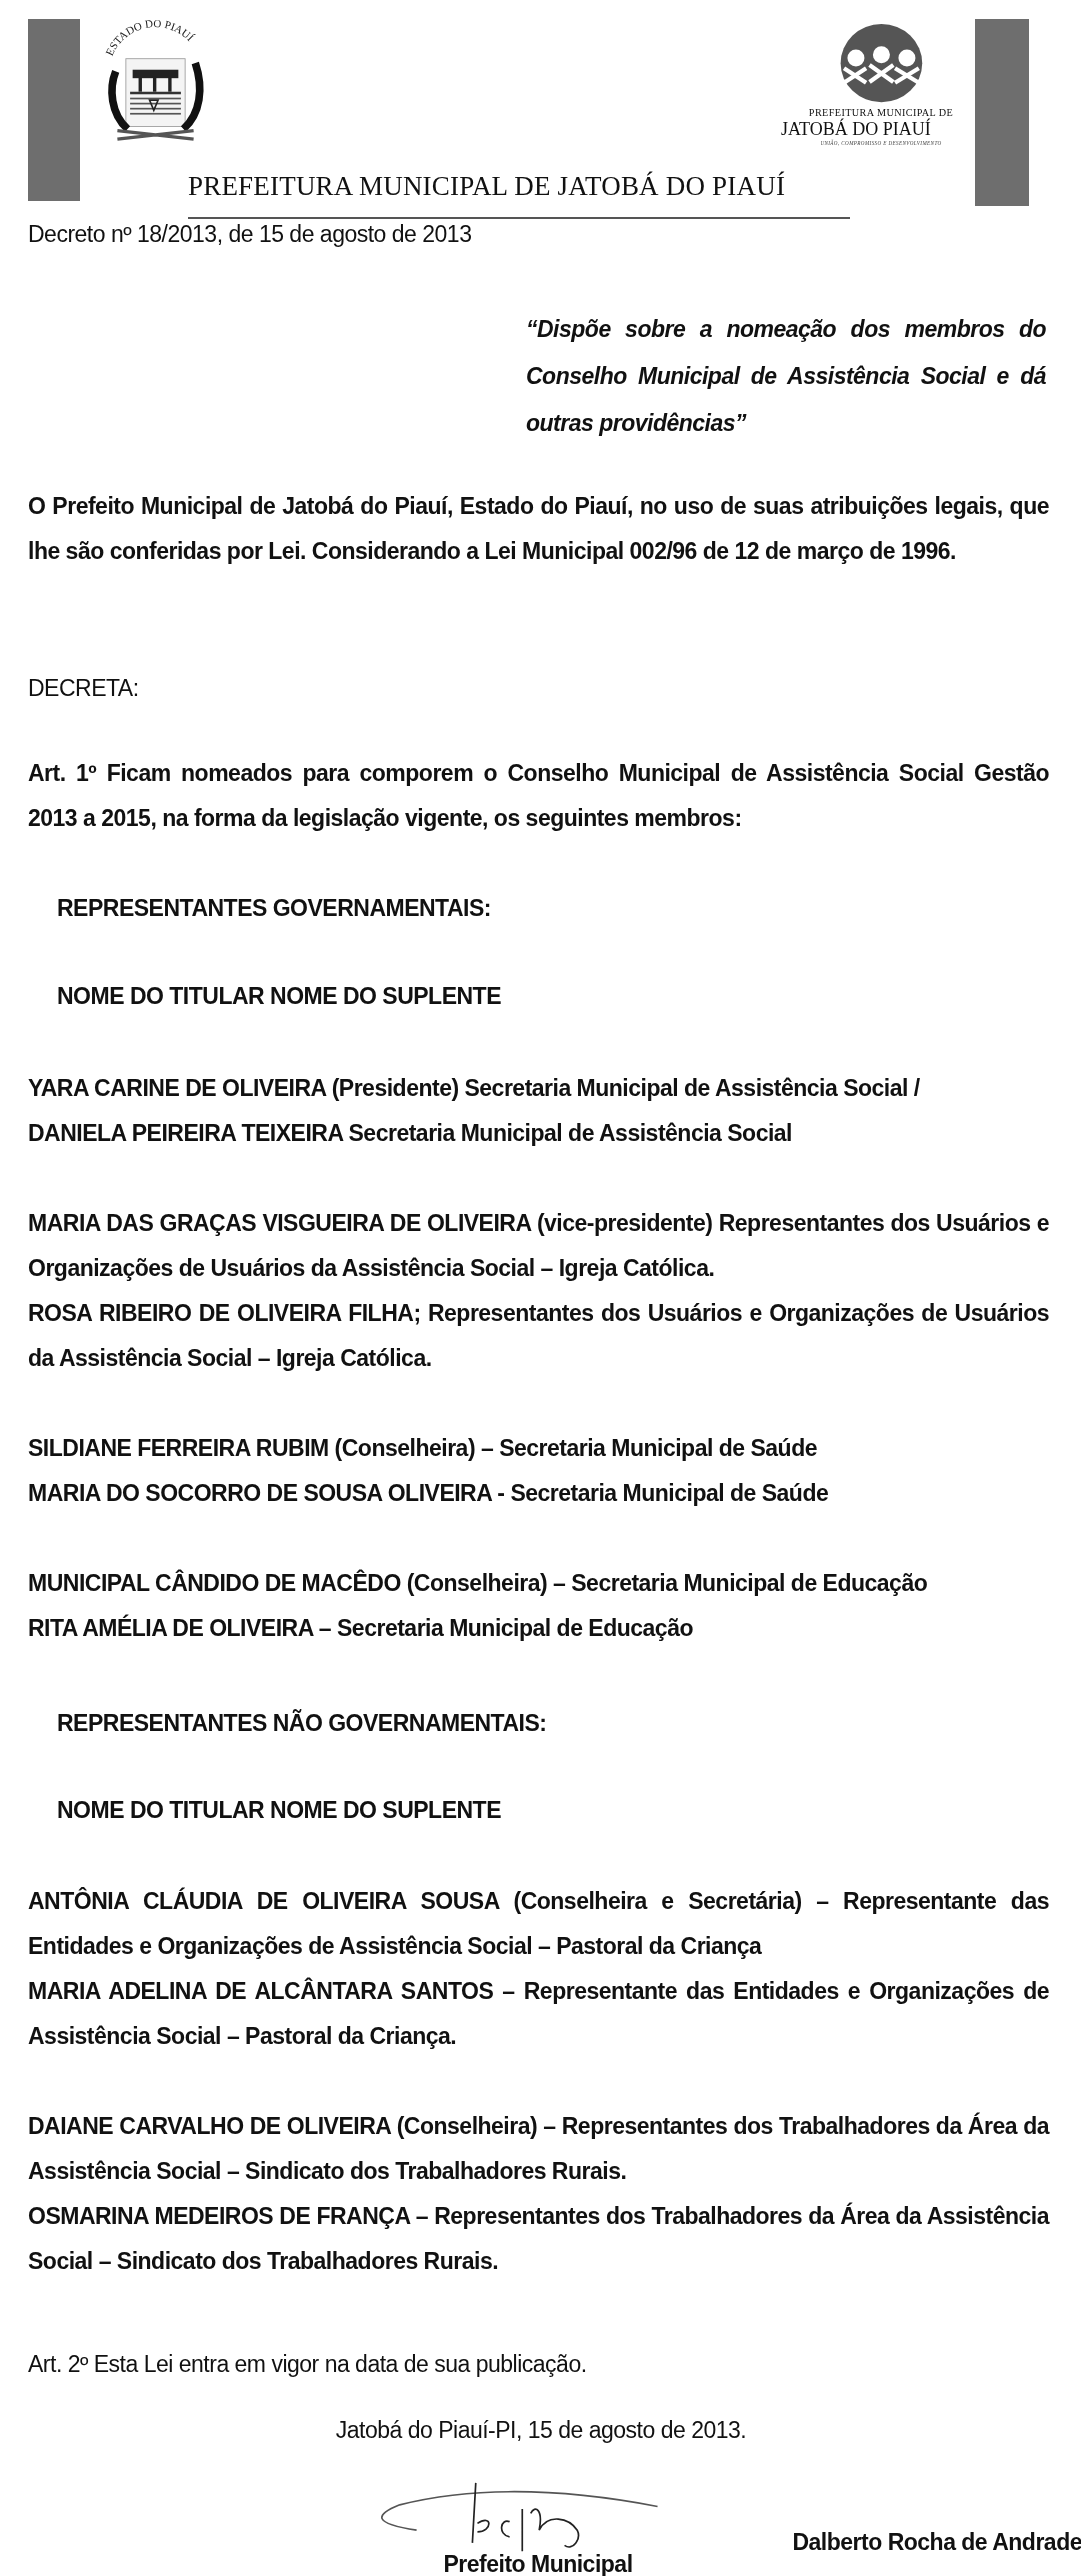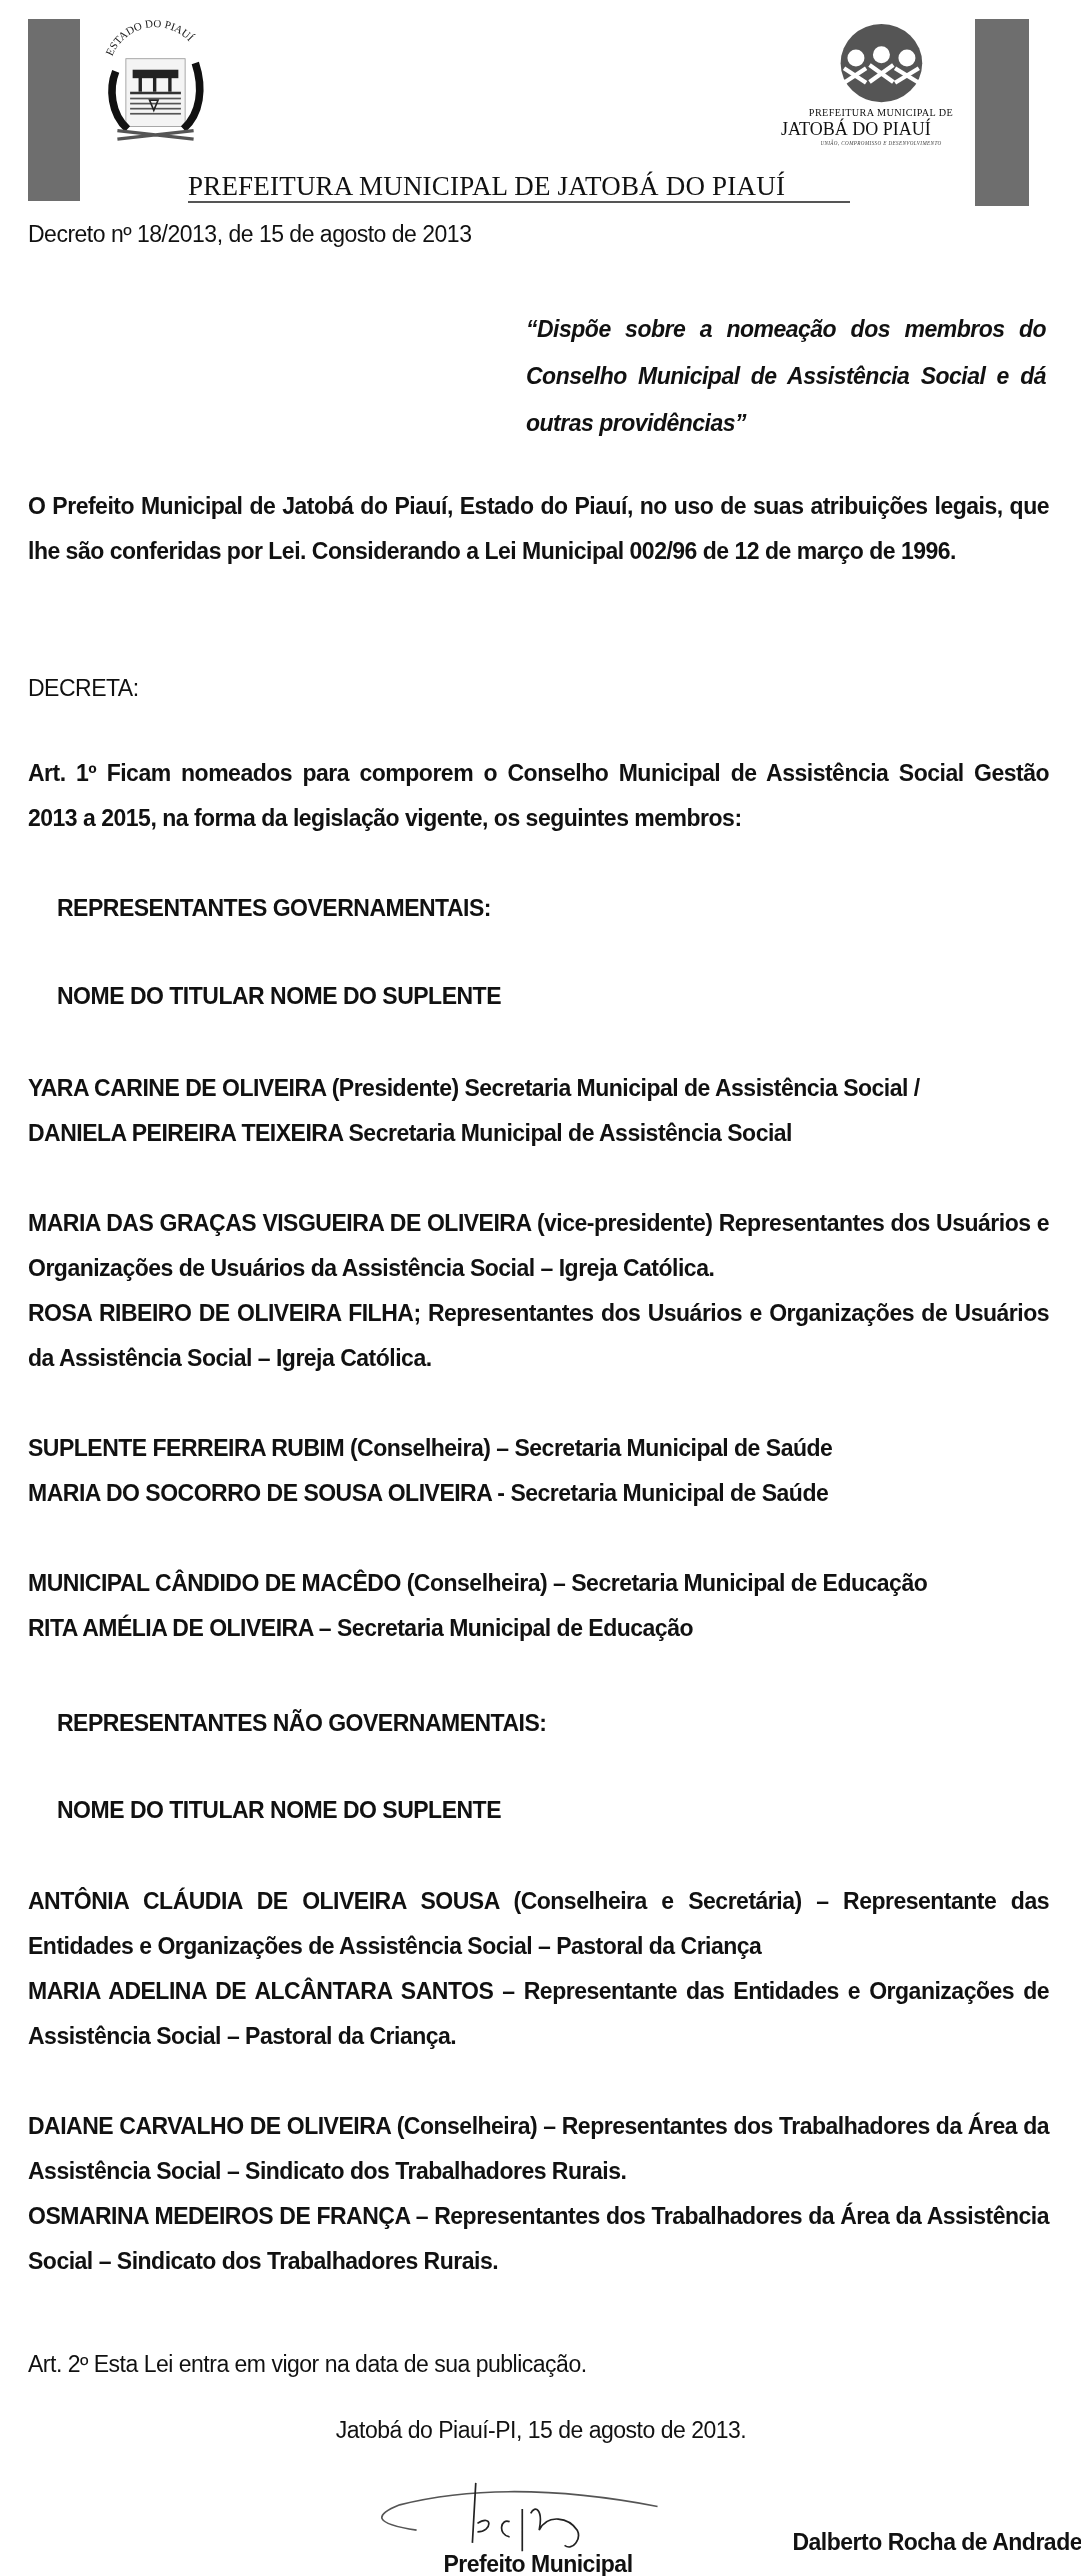--- a/index.html
+++ b/index.html
@@ -14,21 +14,21 @@
   #logo-right { left: 781px; top: 18.7px; width: 204px; height: 170px; }
   .logo-l1 { position: absolute; left: 0; width: 200px; top: 88px; text-align: center;
              font-family: "Liberation Serif", serif; font-size: 10.2px; letter-spacing: 0.4px; }
   .logo-l2 { position: absolute; left: 0; width: 200px; top: 100px; text-align: left;
              font-family: "Liberation Serif", serif; font-size: 18px; }
   .logo-l3 { position: absolute; left: 0; width: 200px; top: 121px; text-align: center;
              font-family: "Liberation Serif", serif; font-size: 5.1px; font-style: italic; color:#444; letter-spacing: 0.4px; }
 
   #heading { left: 188px; top: 172px; width: 662px; font-family: "Liberation Serif", serif;
              font-size: 27px; letter-spacing: 0.2px; white-space: nowrap;
-             border-bottom: 2.5px solid #555; line-height: 29px; padding-bottom: 0; }
+             border-bottom: 2.5px solid #555; line-height: 29px; padding-bottom: 16px; }
 
   .t { position: absolute; left: 28px; width: 1021px; font-size: 23px; line-height: 45px;
        transform-origin: 0 0; white-space: nowrap; }
   .jl { white-space: normal; text-align: justify; font-weight: bold; }
   .b { font-weight: bold; margin-left: 29px; }
   .cond { letter-spacing: -0.5px; }
 
   #decreto { top: 212px; }
   #ementa { left: 526px; width: 520px; top: 306px; font-style: italic; line-height: 47px; font-size: 23px;}
   #preamble { top: 484px; }
@@ -106,21 +106,21 @@
 <div id="gov-title" class="t b cond">REPRESENTANTES GOVERNAMENTAIS:</div>
 <div id="gov-cols" class="t b cond">NOME DO TITULAR NOME DO SUPLENTE</div>
 
 <div id="gov-list" class="t jl cond">
   <span class="entry">YARA CARINE DE OLIVEIRA (Presidente) Secretaria Municipal de Assistência Social /</span>
   <span class="entry">DANIELA PEIREIRA TEIXEIRA Secretaria Municipal de Assistência Social</span>
   <span class="gap"></span>
   <span class="entry">MARIA DAS GRAÇAS VISGUEIRA DE OLIVEIRA (vice-presidente) Representantes dos Usuários e Organizações de Usuários da Assistência Social – Igreja Católica.</span>
   <span class="entry">ROSA RIBEIRO DE OLIVEIRA FILHA; Representantes dos Usuários e Organizações de Usuários da Assistência Social – Igreja Católica.</span>
   <span class="gap"></span>
-  <span class="entry">SUPLENTE FERREIRA RUBIM (Conselheira) – Secretaria Municipal de Saúde</span>
+  <span class="entry">SILDIANE FERREIRA RUBIM (Conselheira) – Secretaria Municipal de Saúde</span>
   <span class="entry">MARIA DO SOCORRO DE SOUSA OLIVEIRA - Secretaria Municipal de Saúde</span>
   <span class="gap"></span>
   <span class="entry">MUNICIPAL CÂNDIDO DE MACÊDO (Conselheira) – Secretaria Municipal de Educação</span>
   <span class="entry">RITA AMÉLIA DE OLIVEIRA – Secretaria Municipal de Educação</span>
 </div>
 
 <div id="ngov-title" class="t b cond">REPRESENTANTES NÃO GOVERNAMENTAIS:</div>
 <div id="ngov-cols" class="t b cond">NOME DO TITULAR NOME DO SUPLENTE</div>
 
 <div id="ngov-list" class="t jl cond">

